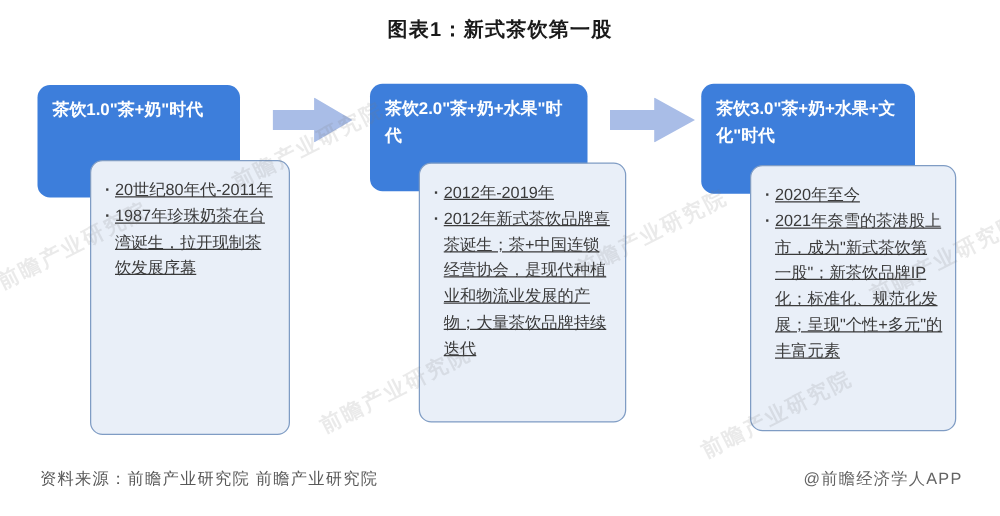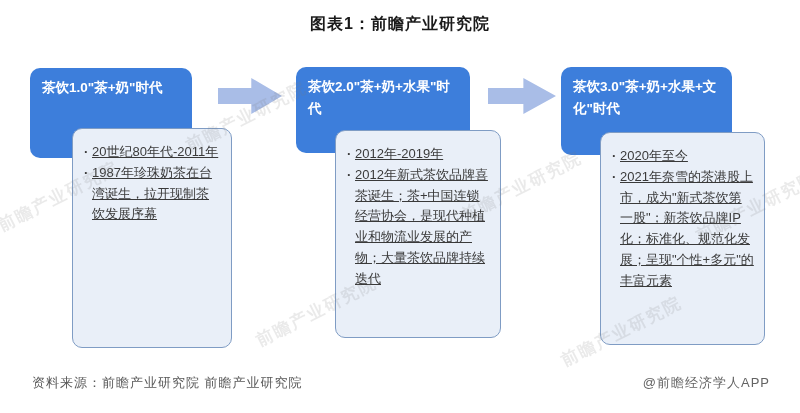--- a/index.html
+++ b/index.html
@@ -96,21 +96,21 @@
     font-size: 13px;
     color: #636363;
     letter-spacing: 1px;
   }
 </style>
 </head>
 <body>
 
 <div class="page">
 
-  <div class="title">图表1：前瞻产业研究院</div>
+  <div class="title">图表1：新式茶饮第一股</div>
 
   <div class="stage-header header-1">茶饮1.0"茶+奶"时代</div>
   <div class="detail detail-1">
     <div class="bullet">
       <span class="marker">·</span>
       <span class="bullet-text">20世纪80年代-2011年</span>
     </div>
     <div class="bullet">
       <span class="marker">·</span>
       <span class="bullet-text">1987年珍珠奶茶在台湾诞生，拉开现制茶饮发展序幕</span>

